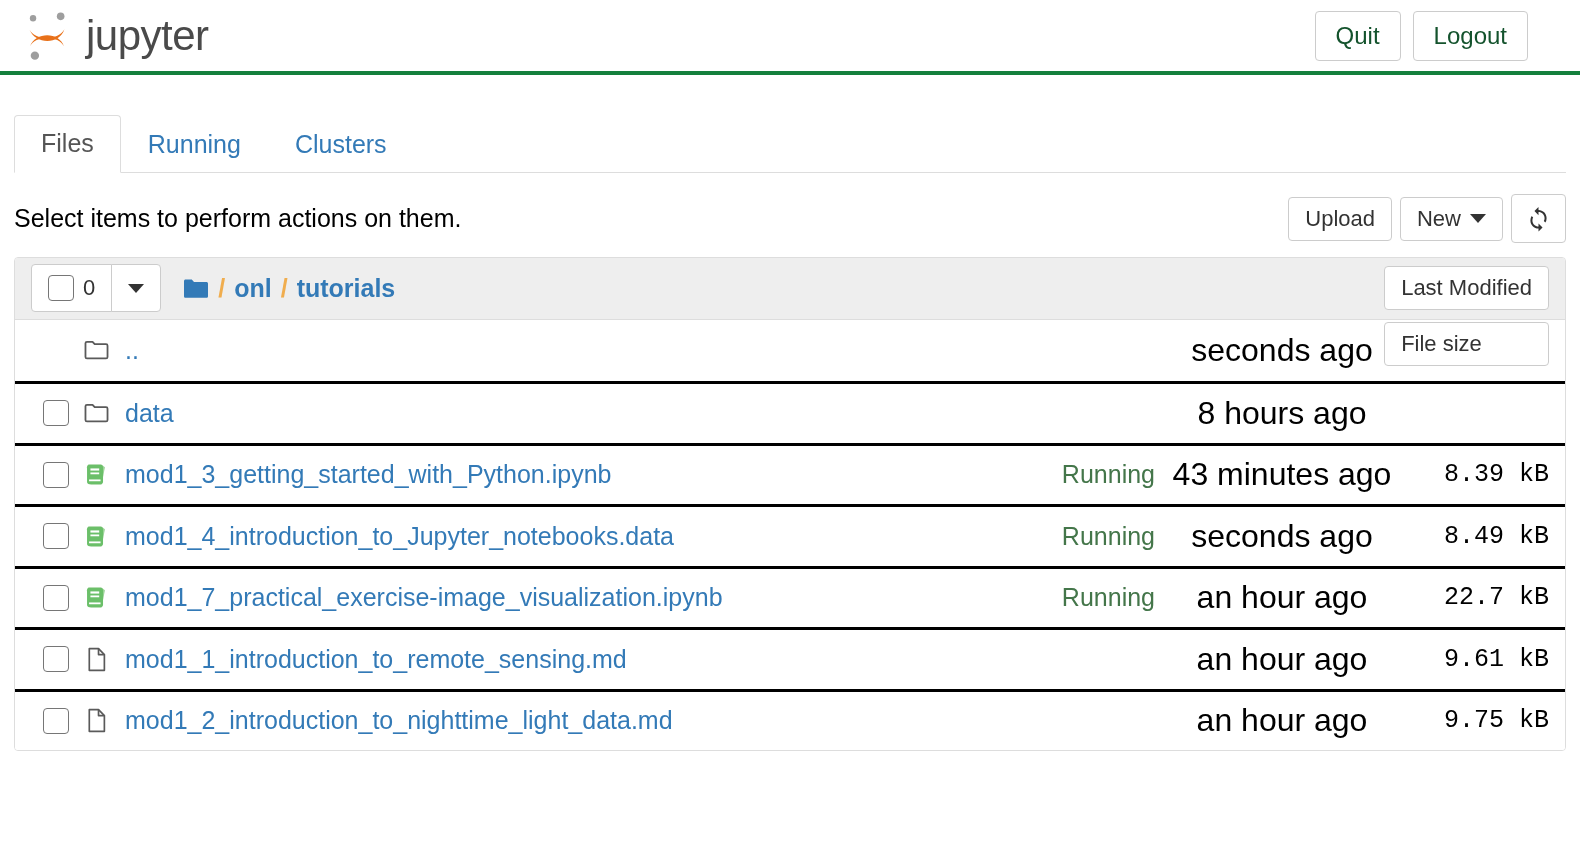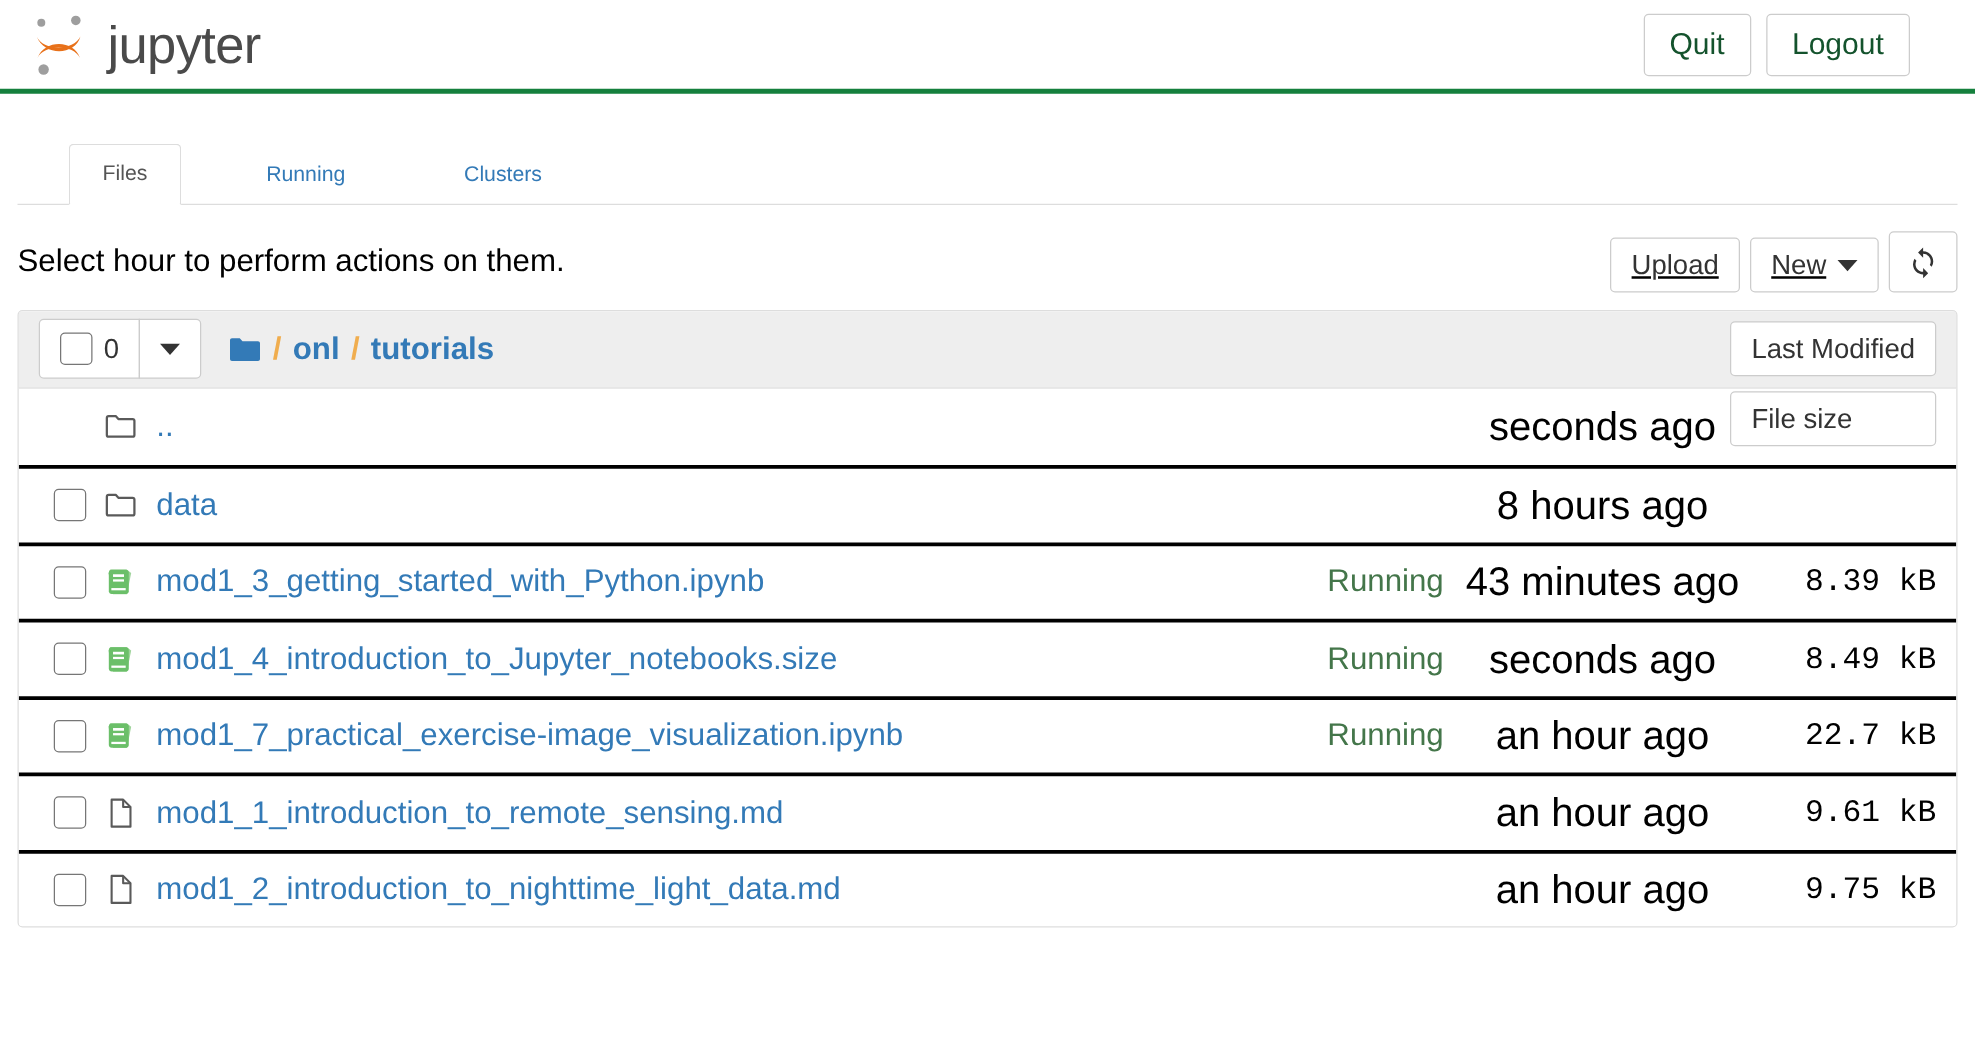--- a/index.html
+++ b/index.html
@@ -62,30 +62,29 @@
   }
   .tabs {
     display: flex;
     align-items: flex-end;
     border-bottom: 1px solid #dddddd;
     list-style: none;
     margin: 0;
     padding: 0;
   }
   .tab {
-    font-size: 17px;
+    font-size: 25px;
     padding: 14px 26px;
     color: #337ab7;
     cursor: pointer;
     border: 1px solid transparent;
     border-bottom: none;
     margin-bottom: -1px;
     border-radius: 4px 4px 0 0;
     line-height: 1.1;
-    margin-left: 41px;
   }
   .tab.active {
     color: #555555;
     background: #ffffff;
     border: 1px solid #dddddd;
     border-bottom: 1px solid #ffffff;
     cursor: default;
   }
 
   
@@ -98,22 +97,21 @@
   }
   .action-text {
     font-size: 25px;
     color: #000000;
     line-height: 1;
   }
   .action-right {
     margin-left: auto;
     display: flex;
     gap: 8px;
-    align-items: flex-end;
-    text-decoration: underline;
+    align-items: center;
   }
   .btn-sm {
     background: #ffffff;
     border: 1px solid #cccccc;
     border-radius: 4px;
     color: #333333;
     font-family: "Liberation Sans", sans-serif;
     font-size: 22px;
     line-height: 1;
     padding: 10px 16px;
@@ -276,21 +274,21 @@
 
 <div class="tabs-wrap">
   <ul class="tabs">
     <li class="tab active">Files</li>
     <li class="tab">Running</li>
     <li class="tab">Clusters</li>
   </ul>
 </div>
 
 <div class="action-bar">
-  <div class="action-text">Select hour to perform actions on them.</div>
+  <div class="action-text">Select items to perform actions on them.</div>
   <div class="action-right">
     <button class="btn-sm">
       <span>Upload</span>
     </button>
     <button class="btn-sm">
       <span>New</span>
       <span class="caret"></span>
     </button>
     <button class="btn-sm btn-icon">
       <span>
@@ -394,21 +392,21 @@
           </div>
           <div class="row-icon">
             <svg class="icon-svg" viewBox="0 0 24 24">
               <path d="M4.5 3.2h11.8l3.2 2.4-3 15.2H6.6L3.4 5.8z" fill="#9fd49b"></path>
               <path d="M3.6 5.4c0-1.1.9-2 2-2h10.2c1.1 0 2 .9 2 2v13.2c0 1.1-.9 2-2 2H5.6c-1.1 0-2-.9-2-2V5.4z" fill="#6bbf69"></path>
               <rect x="6.6" y="6.6" width="7.8" height="1.9" fill="#ffffff"></rect>
               <rect x="6.6" y="10.2" width="7.8" height="1.6" fill="#ffffff"></rect>
               <rect x="5.4" y="16.4" width="10.2" height="1.6" fill="#ffffff"></rect>
             </svg>
           </div>
-          <div class="row-name">mod1_4_introduction_to_Jupyter_notebooks.size</div>
+          <div class="row-name">mod1_4_introduction_to_Jupyter_notebooks.data</div>
           <div class="row-running">Running</div>
           <div class="row-modified">seconds ago</div>
           <div class="row-size">8.49 kB</div>
         </div>
         <div class="row">
           <div class="row-check">
             <span class="cb-row"></span>
           </div>
           <div class="row-icon">
             <svg class="icon-svg" viewBox="0 0 24 24">

